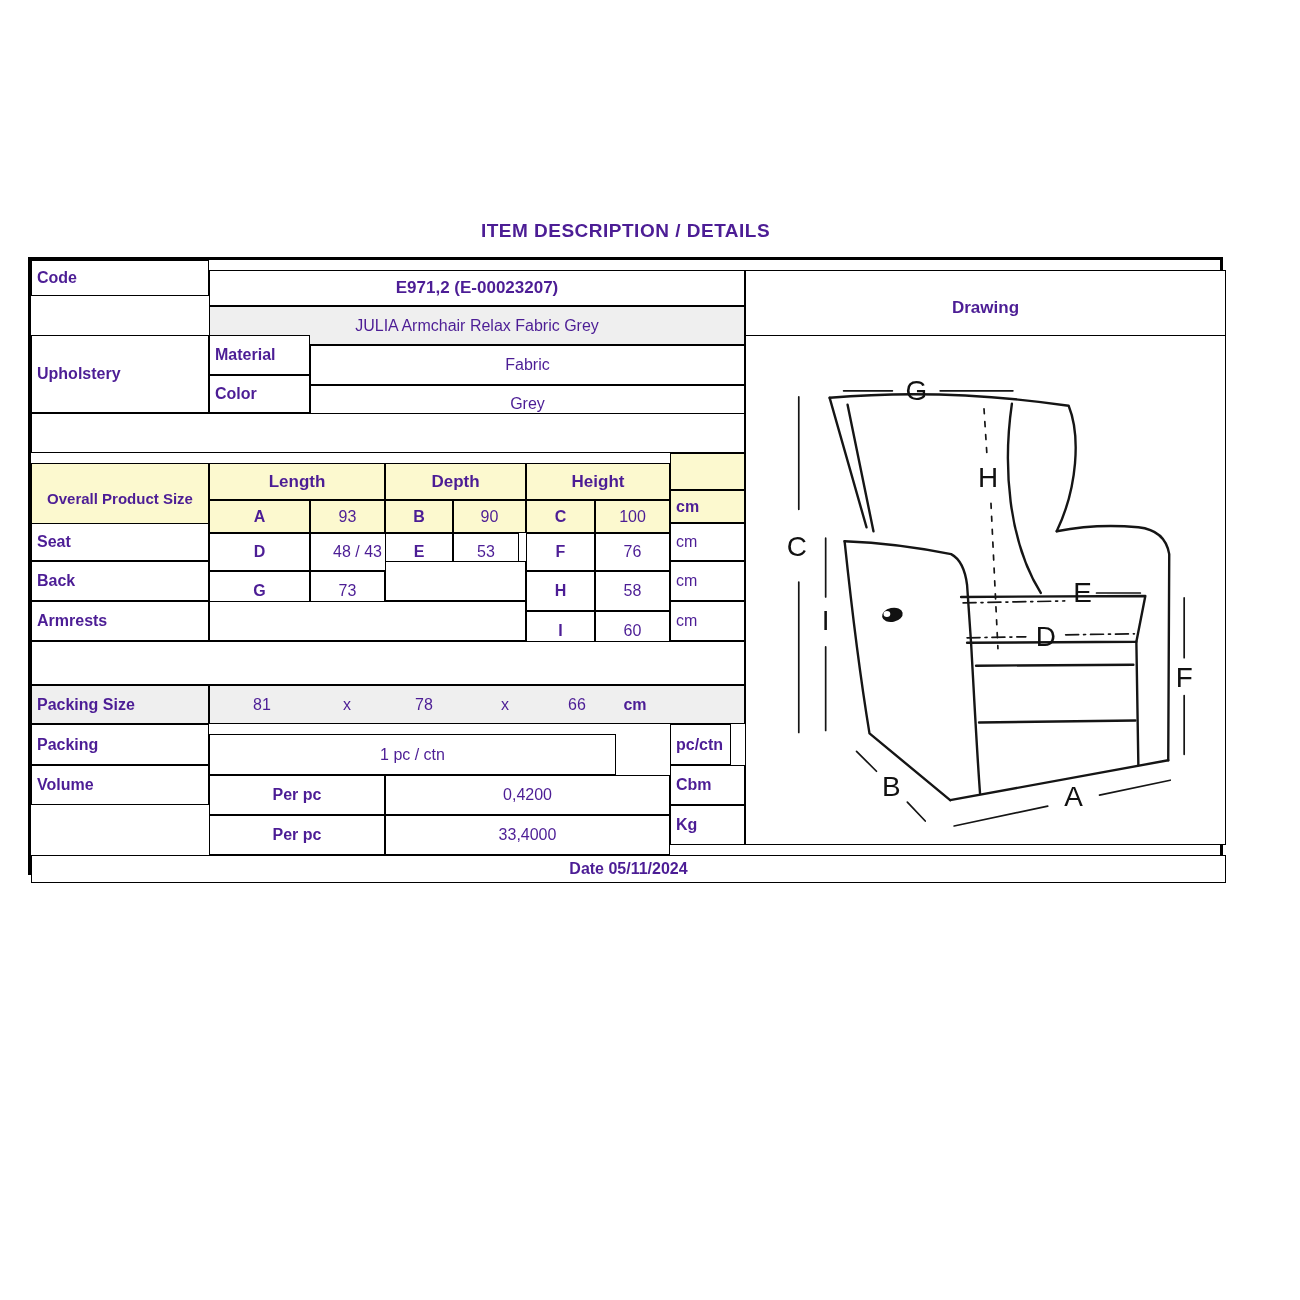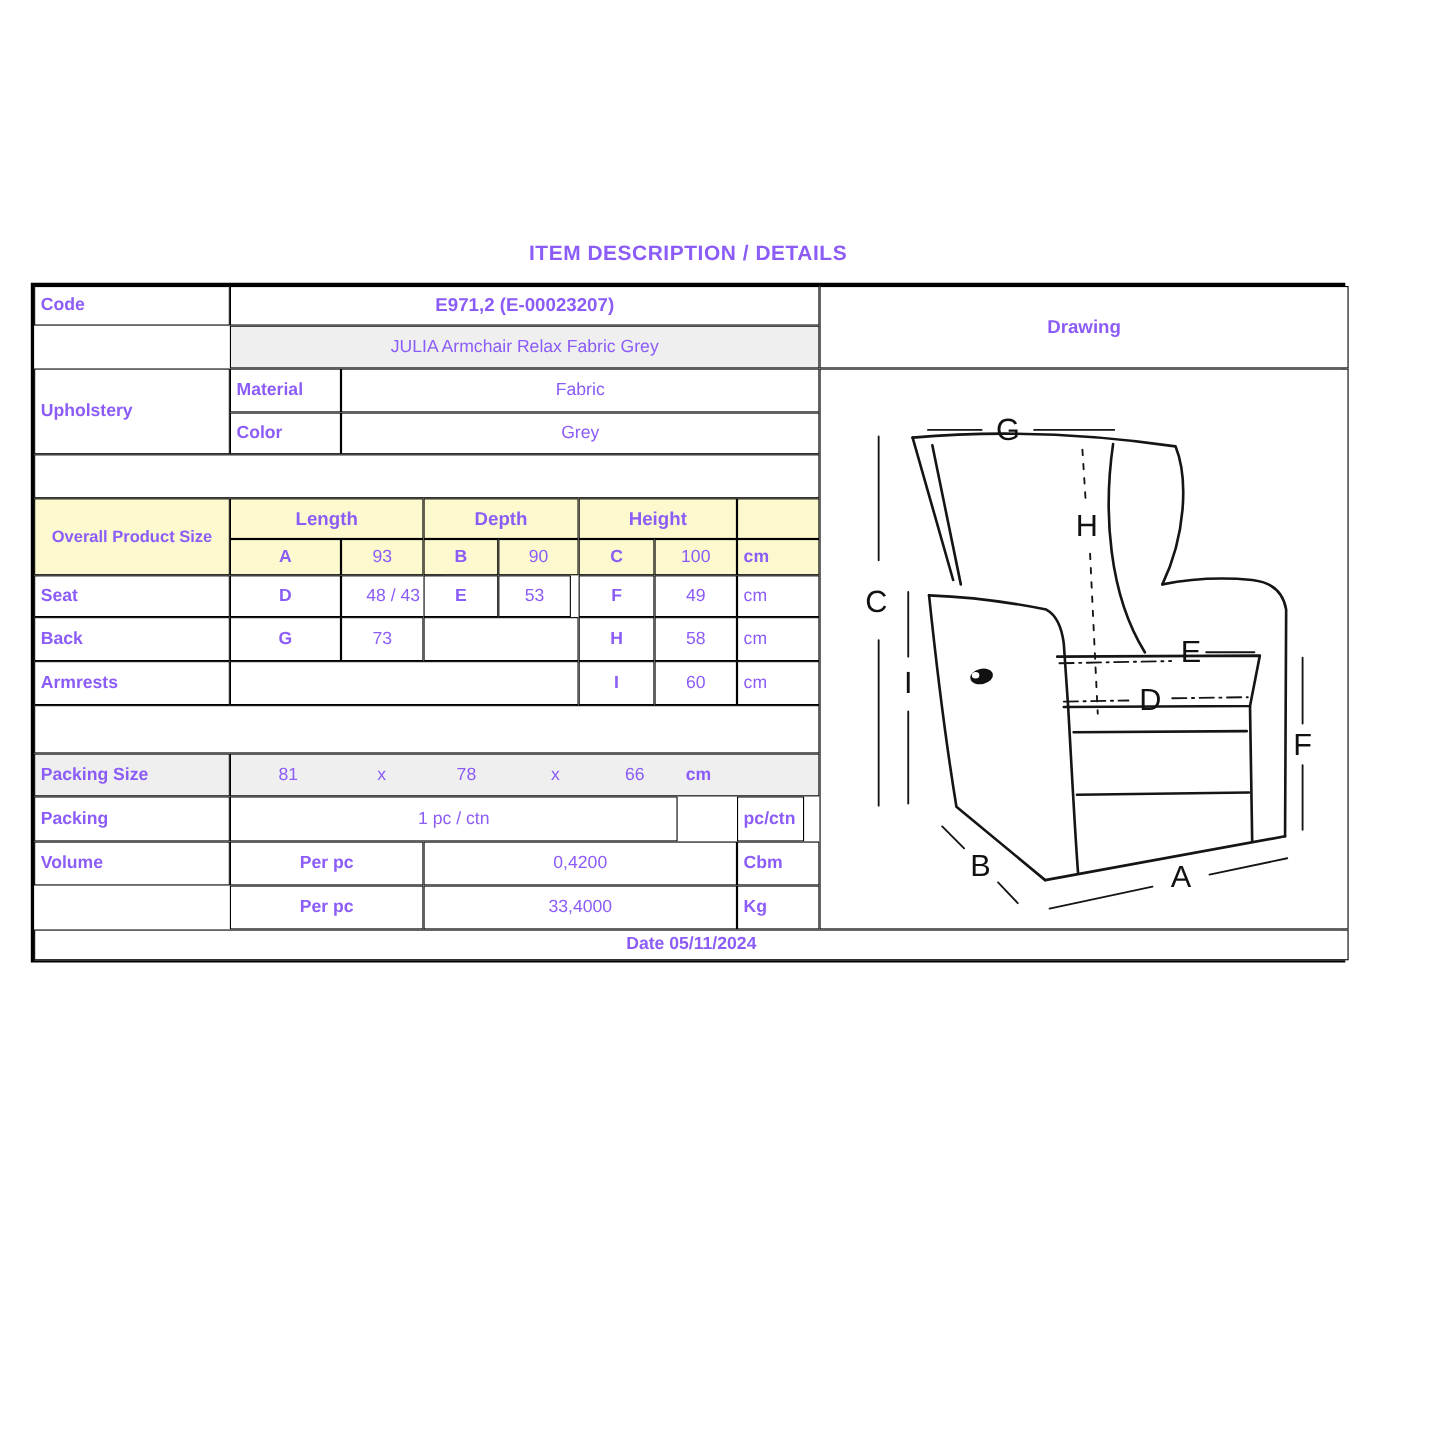--- a/index.html
+++ b/index.html
@@ -1,26 +1,26 @@
 <!DOCTYPE html>
 <html><head>
 <meta charset="utf-8">
 <style>
   html,body{margin:0;padding:0;background:#ffffff;}
   .page{position:relative;width:1300px;height:1300px;background:#fff;
-        font-family:"Liberation Sans",sans-serif;color:#8b5cf6;}
+        font-family:"Liberation Sans",sans-serif;color:#4c1d95;}
   .title{position:absolute;left:28px;top:220px;width:1195px;text-align:center;
          font-size:19px;font-weight:bold;letter-spacing:.5px;}
   .sheet{position:absolute;left:28px;top:257px;width:1195px;height:618px;
          border:3px solid #000;border-bottom:5px solid #000;box-sizing:border-box;}
   .c{position:absolute;border:1px solid #000;box-sizing:border-box;
      display:flex;align-items:center;font-size:16px;background:#fff;overflow:hidden;}
   .b{font-weight:bold;}
   .pl{padding-left:5px;}
-  .ctr{justify-content:center;text-align:center;}
+  .ctr{justify-content:center;text-align:center;margin-top:10px;}
   .grey{background:#efefef;}
   .yel{background:#fcf9cf;}
   .rel{position:relative;}
   .ps-item{position:absolute;top:50%;transform:translate(-50%,-50%);}
   .canvas{padding:0;}
   svg text{font-family:"Liberation Sans",sans-serif;}
 </style>
 </head>
 <body>
 
@@ -55,21 +55,21 @@
     <div class="c b ctr yel" style="left:495px;top:230px;width:69px;height:33px">C</div>
     <div class="c ctr yel" style="left:564px;top:230px;width:75px;height:33px">100</div>
     <div class="c b pl yel" style="left:639px;top:230px;width:75px;height:33px">cm</div>
 
     <div class="c b pl" style="left:0;top:263px;width:178px;height:38px">Seat</div>
     <div class="c b ctr" style="left:178px;top:263px;width:101px;height:38px">D</div>
     <div class="c ctr" style="left:279px;top:263px;width:95px;height:38px">48 / 43</div>
     <div class="c b ctr" style="left:354px;top:263px;width:68px;height:38px">E</div>
     <div class="c ctr" style="left:422px;top:263px;width:66px;height:38px">53</div>
     <div class="c b ctr" style="left:495px;top:263px;width:69px;height:38px">F</div>
-    <div class="c ctr" style="left:564px;top:263px;width:75px;height:38px">49</div>
+    <div class="c ctr" style="left:564px;top:263px;width:75px;height:38px">76</div>
     <div class="c pl" style="left:639px;top:263px;width:75px;height:38px">cm</div>
 
     <div class="c b pl" style="left:0;top:301px;width:178px;height:40px">Back</div>
     <div class="c b ctr" style="left:178px;top:301px;width:101px;height:40px">G</div>
     <div class="c ctr" style="left:279px;top:301px;width:75px;height:40px">73</div>
     <div class="c" style="left:354px;top:301px;width:141px;height:40px"></div>
     <div class="c b ctr" style="left:495px;top:301px;width:69px;height:40px">H</div>
     <div class="c ctr" style="left:564px;top:301px;width:75px;height:40px">58</div>
     <div class="c pl" style="left:639px;top:301px;width:75px;height:40px">cm</div>
 

